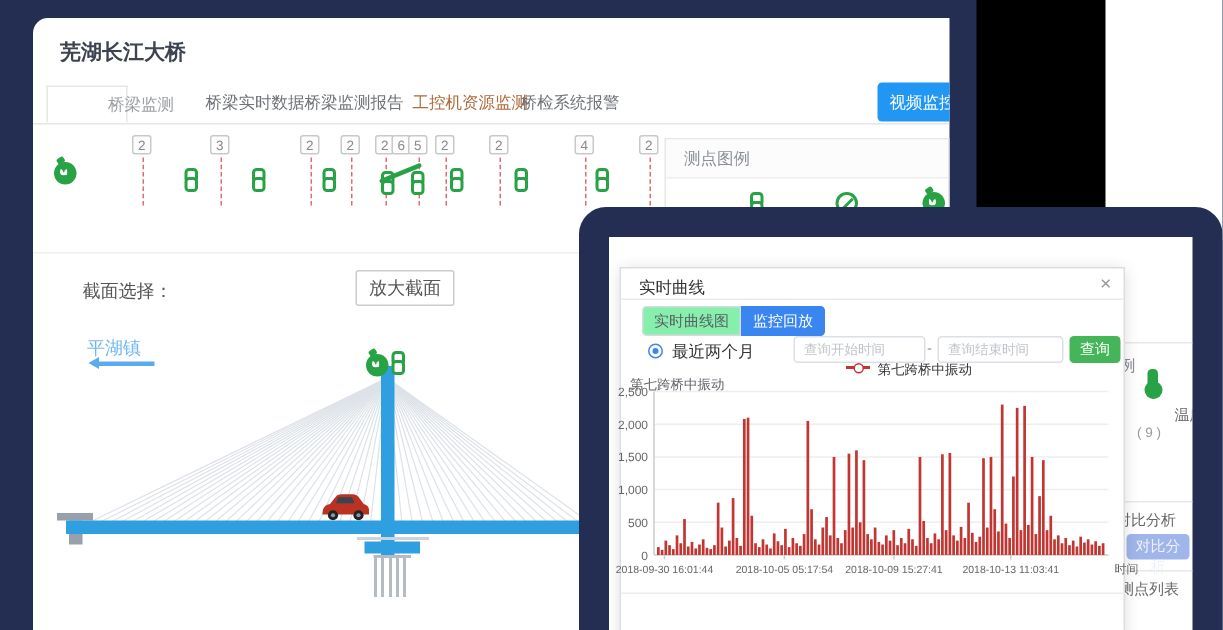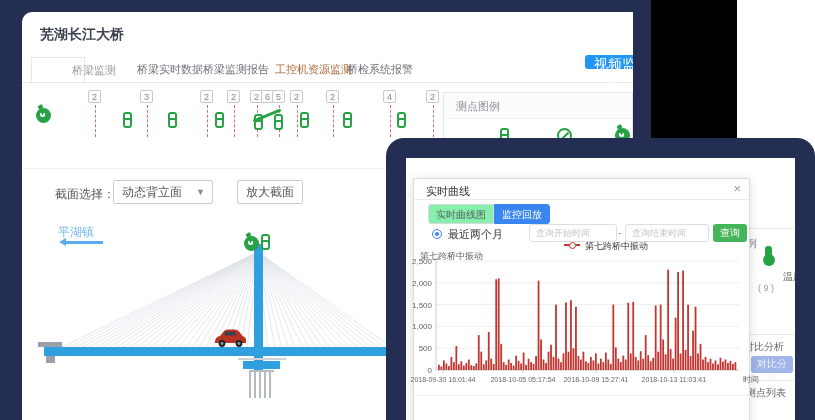--- a/index.html
+++ b/index.html
@@ -12,22 +12,22 @@
   .white-rect{left:737px;top:0;width:78px;height:160px;background:#fff;z-index:3;}
   
   .main-window{left:22px;top:12px;width:611px;height:408px;background:#fff;
                border-radius:10px 0 0 0;overflow:hidden;z-index:2;}
   .win-title{left:18px;top:14px;font-size:14px;font-weight:bold;color:#3d4350;}
   .tabbar{left:0;top:45px;width:611px;height:25px;border-bottom:1px solid #e6e6e6;}
   .tab{position:absolute;top:0;height:25px;line-height:25px;font-size:11px;color:#6f7379;cursor:pointer;white-space:nowrap;padding-left:40px;}
   .tab.active{left:9px;width:54px;height:25px;line-height:24px;text-align:center;background:#fff;
               border:1px solid #e6e6e6;border-bottom:1px solid #fff;color:#9a9ea4;box-sizing:border-box;}
   .tab.warn{color:#b06a3c;}
-  .video-btn{position:absolute;left:563px;top:43px;width:60px;height:14px;background:#2196f3;color:#fff;
-             font-size:14px;border:none;border-radius:3px;cursor:pointer;font-family:inherit;}
+  .video-btn{position:absolute;left:563px;top:43px;width:60px;height:26px;background:#2196f3;color:#fff;
+             font-size:11px;border:none;border-radius:3px;cursor:pointer;font-family:inherit;}
   
   .badge{position:absolute;top:78px;width:13px;height:13px;background:#fdfdfd;border:1px solid #c9c9c9;
          border-radius:2px;font-size:9px;color:#8a8a8a;text-align:center;line-height:13px;box-sizing:border-box;}
   .dash{position:absolute;top:93px;height:32px;width:0;border-left:1px dashed #e36a6a;}
   .link-icon{position:absolute;width:10px;cursor:pointer;}
   .link-icon i{display:block;width:9px;height:10px;border:2px solid #27a245;border-radius:3px;box-sizing:border-box;background:#fff;}
   .link-icon i+i{margin-top:-4px;}
   .gauge{position:absolute;width:15px;height:15px;border-radius:50%;background:#27a245;}
   .gauge::before{content:'';position:absolute;top:-3px;left:2px;width:5px;height:4px;background:#27a245;border-radius:1px;transform:rotate(-35deg);}
   .gauge::after{content:'';position:absolute;left:4px;top:4px;width:5px;height:5px;border:2px solid #fff;
@@ -177,24 +177,20 @@
     <div class="link-icon" style="left:478px;top:116px;">
         <i></i>
         <i></i>
       </div>
     <div class="ban" style="left:535px;top:116px;"></div>
     <div class="gauge" style="left:593px;top:116px;"></div>
 
     <div class="abs strip-divider"></div>
 
     <div class="abs sec-label">截面选择：</div>
-    <div class="abs select">
-      <span>动态背立面</span>
-      <span class="chev">▼</span>
-    </div>
     <button class="zoom-btn">放大截面</button>
 
     <svg id="cables-svg" class="abs" style="left:0;top:0;" width="611" height="408">
         <line x1="236" y1="240" x2="36" y2="337" stroke="#dde2e8" stroke-width="0.8"></line>
         <line x1="236" y1="240" x2="43" y2="337" stroke="#dde2e8" stroke-width="0.8"></line>
         <line x1="236" y1="240" x2="50" y2="337" stroke="#dde2e8" stroke-width="0.8"></line>
         <line x1="236" y1="240" x2="57" y2="337" stroke="#dde2e8" stroke-width="0.8"></line>
         <line x1="236" y1="240" x2="64" y2="337" stroke="#dde2e8" stroke-width="0.8"></line>
         <line x1="236" y1="240" x2="71" y2="337" stroke="#dde2e8" stroke-width="0.8"></line>
         <line x1="236" y1="240" x2="78" y2="337" stroke="#dde2e8" stroke-width="0.8"></line>

